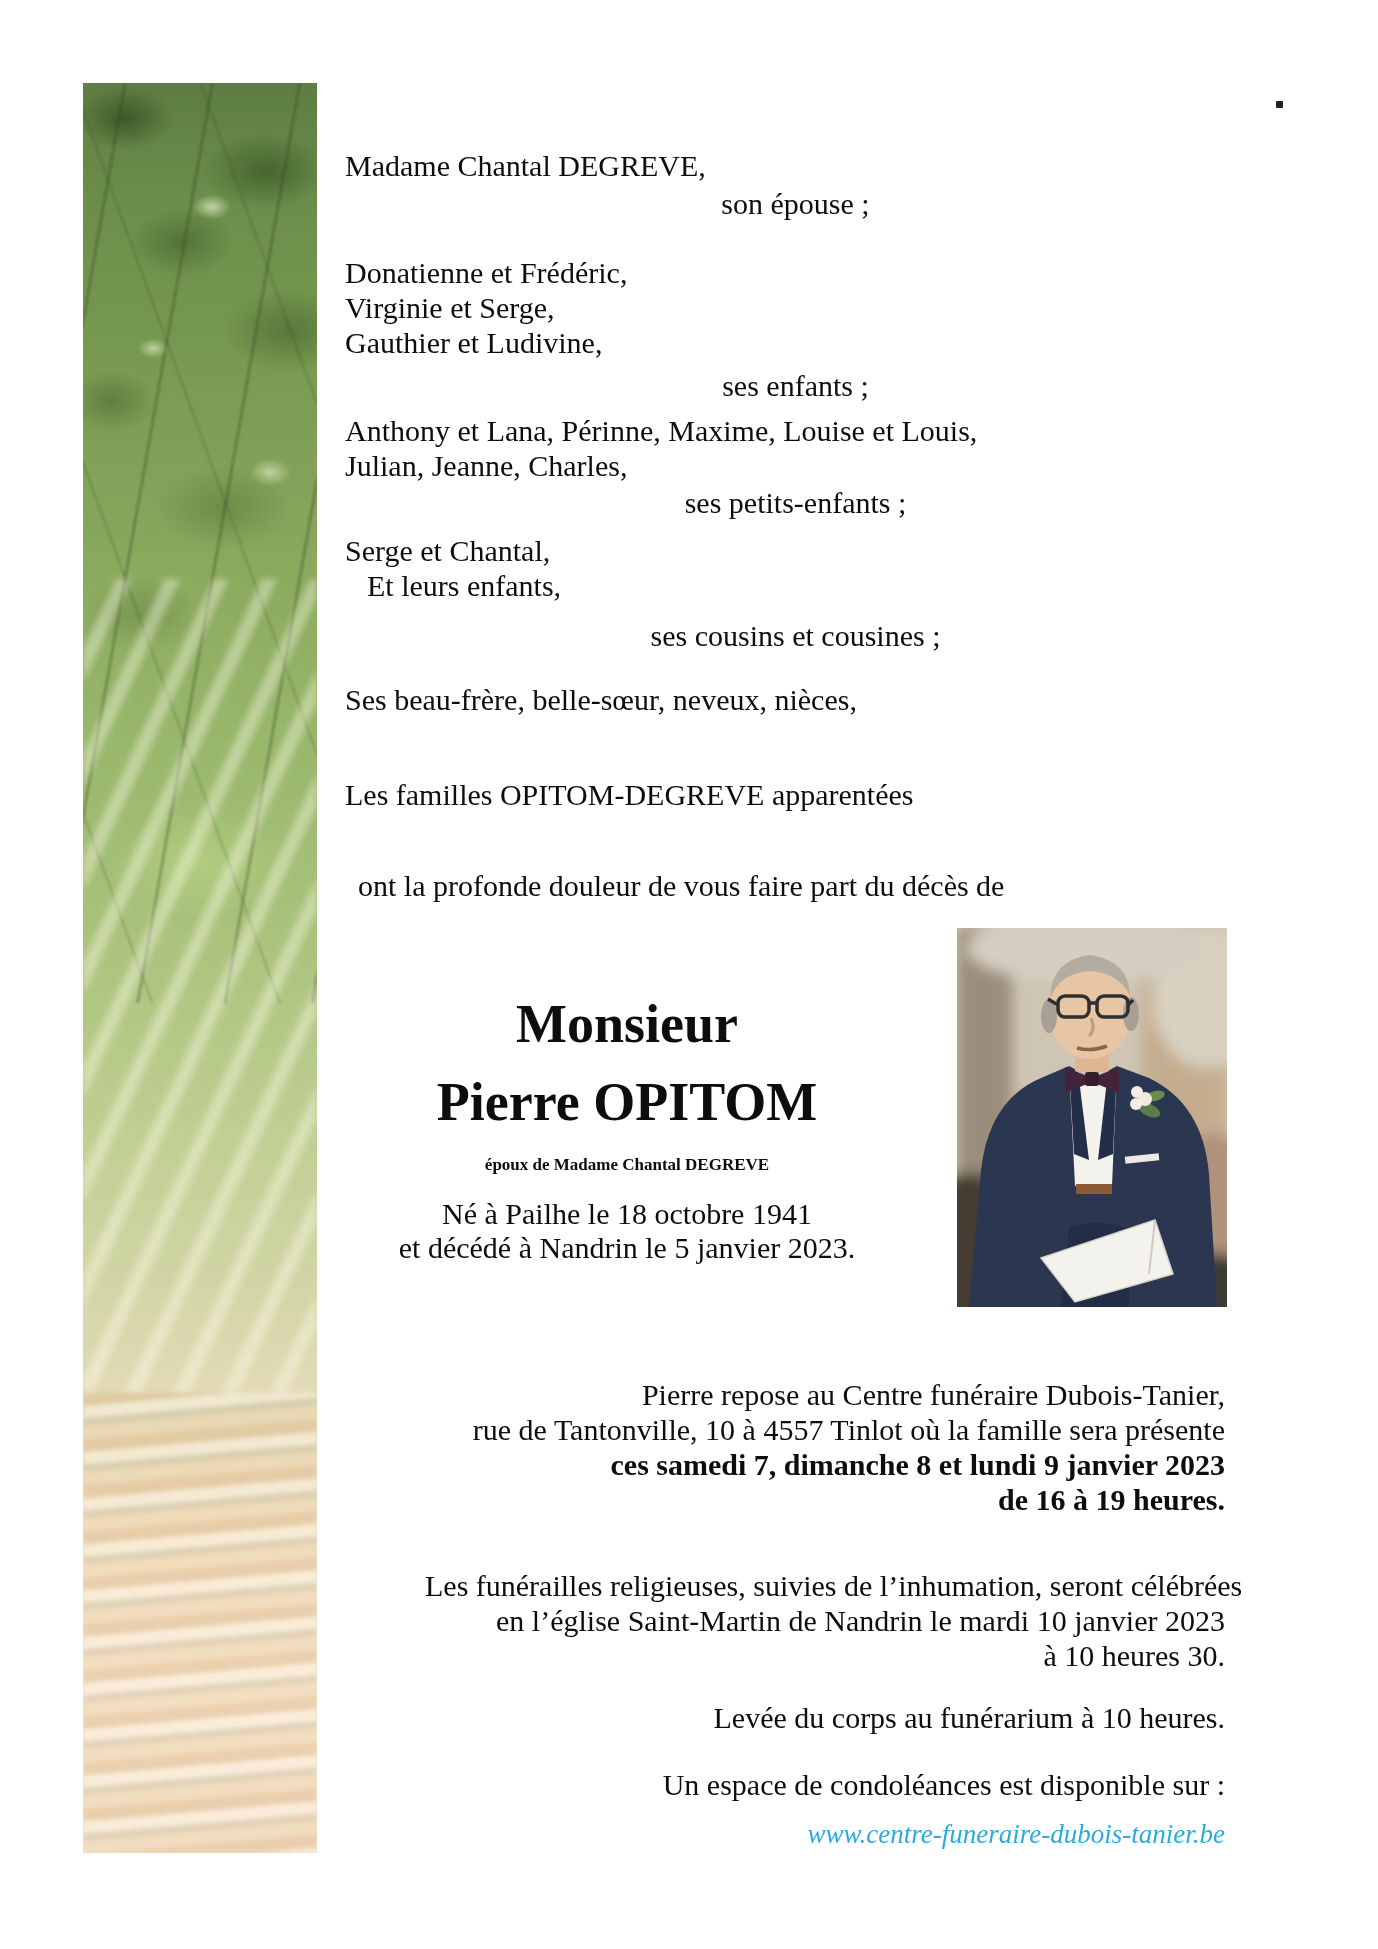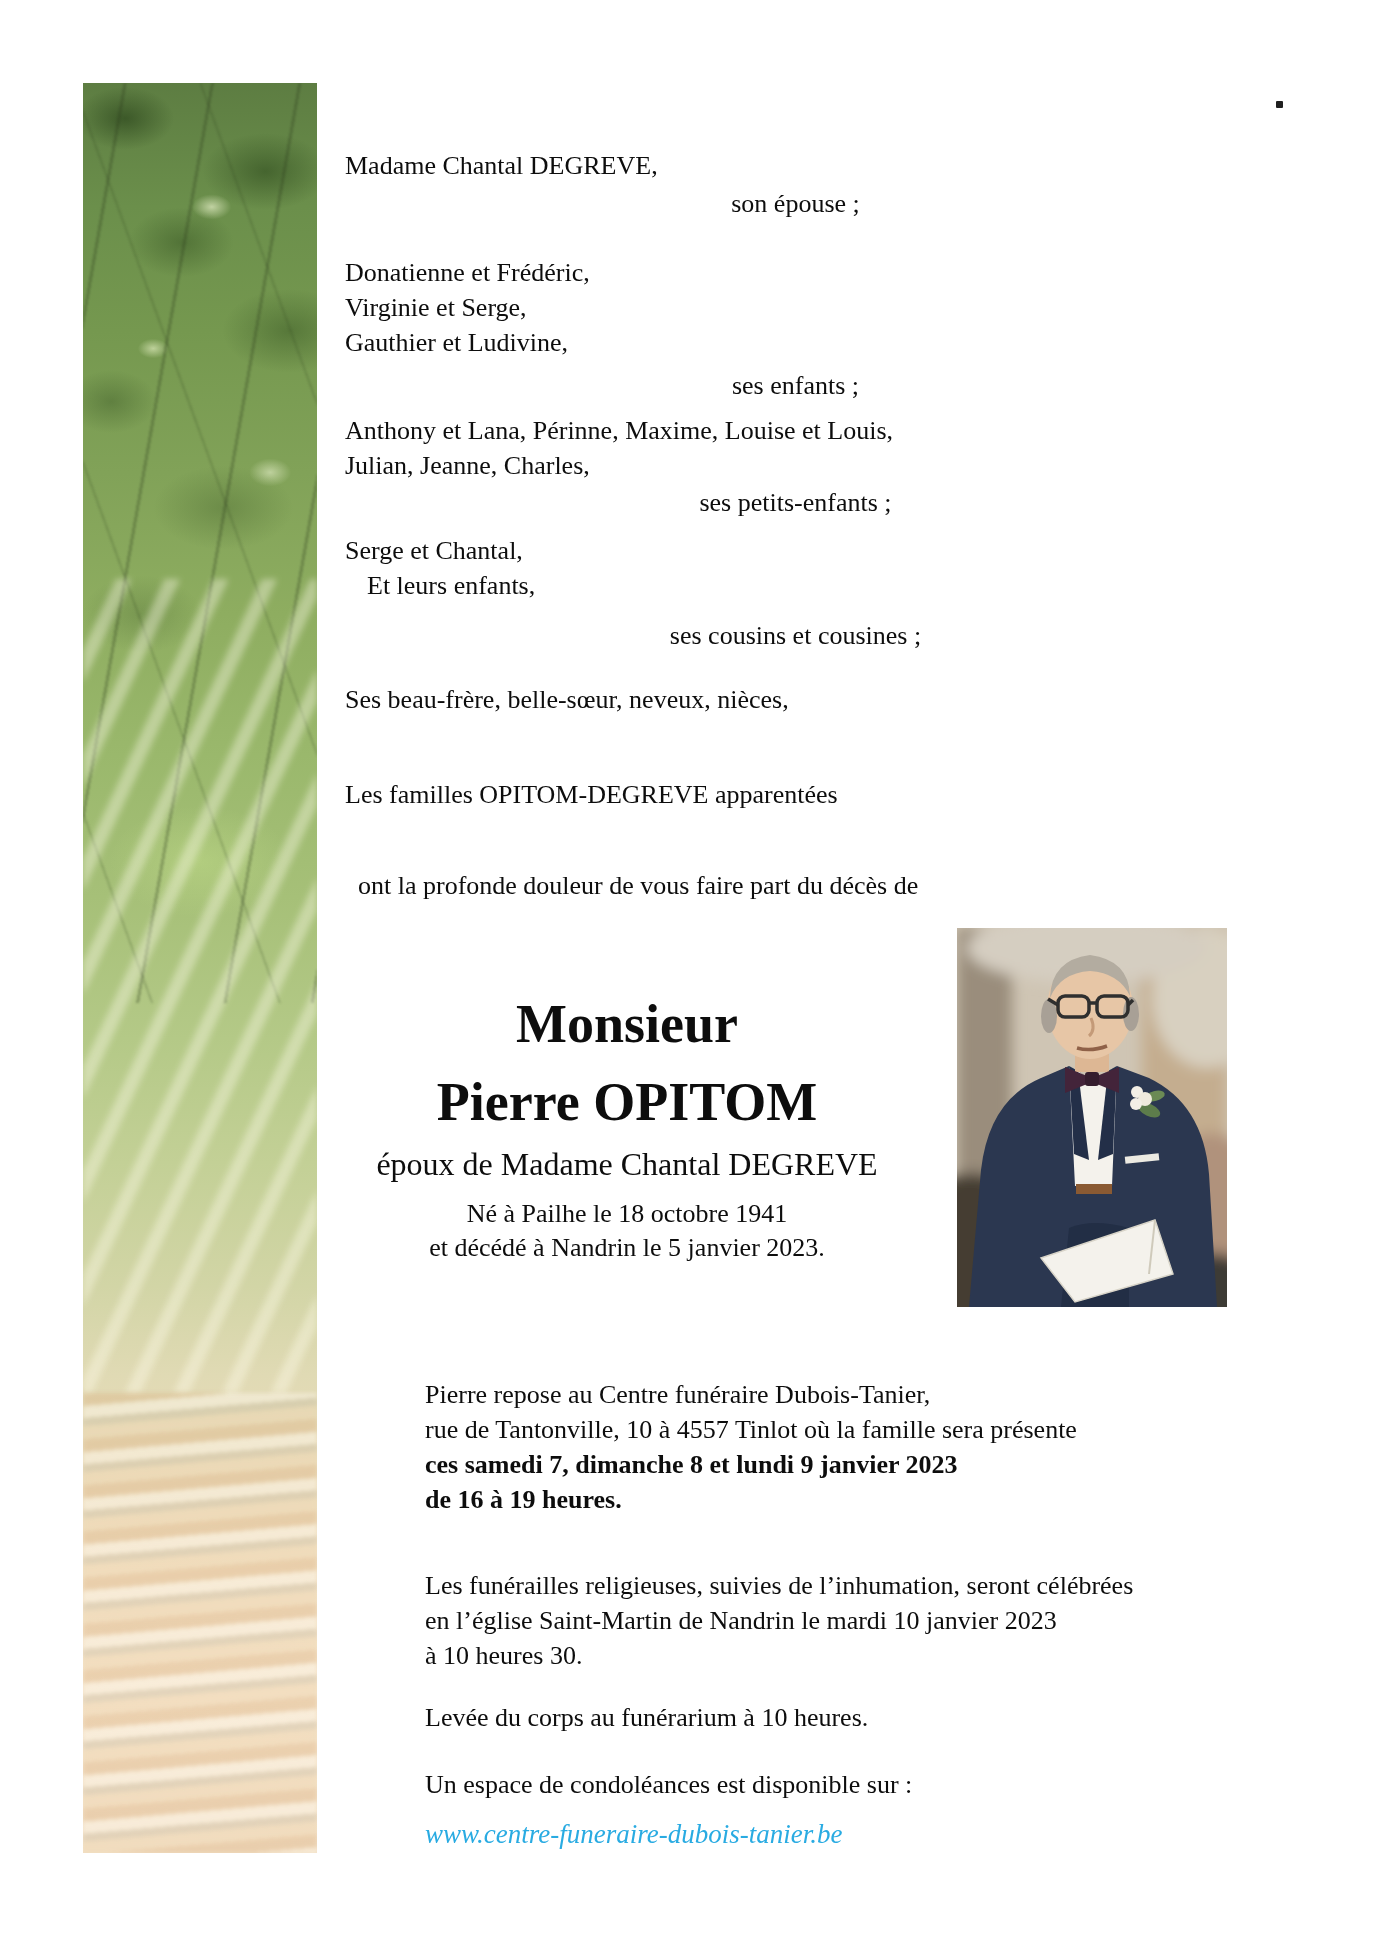--- a/index.html
+++ b/index.html
@@ -7,31 +7,31 @@
     position:relative;
     width:1378px;height:1949px;
     margin:0 auto;
     background:#ffffff;
     font-family:"Liberation Serif","DejaVu Serif",serif;
     color:#0d0d0d;
     overflow:hidden;
   }
   .line{
     position:absolute;
-    font-size:26px;
+    font-size:30px;
     line-height:35px;
     white-space:pre;
   }
   .names{left:345px;text-align:left;}
   .rightlab{left:318px;width:955px;text-align:center;}
   .indent{padding-left:22px;}
   .center-col{left:327px;width:600px;text-align:center;white-space:nowrap;}
-  .bottom-col{left:425px;width:800px;text-align:left;white-space:nowrap;}
+  .bottom-col{left:425px;width:800px;text-align:right;white-space:nowrap;}
   .h-title{font-size:54px;font-weight:bold;line-height:60px;}
-  .h-spouse{font-size:32px;font-weight:normal;text-align:center;}
+  .h-spouse{font-size:17px;font-weight:bold;text-align:center;}
   .b{font-weight:bold;}
   .url{font-style:italic;font-size:27px;}
   
   .strip{
     position:absolute;left:83px;top:83px;width:234px;height:1770px;
     background:linear-gradient(180deg,
       #5d7d42 0%, #6b8f4b 7%, #75984f 14%, #81a258 22%, #8ead60 30%,
       #9ab86c 38%, #a6c078 46%, #b4c987 54%, #c3d096 61%, #d2d5a6 68%,
       #e0dab4 73%, #eadcba 78%, #f1e0c2 84%, #f4e3c8 91%, #f2e0c5 100%);
     overflow:hidden;

